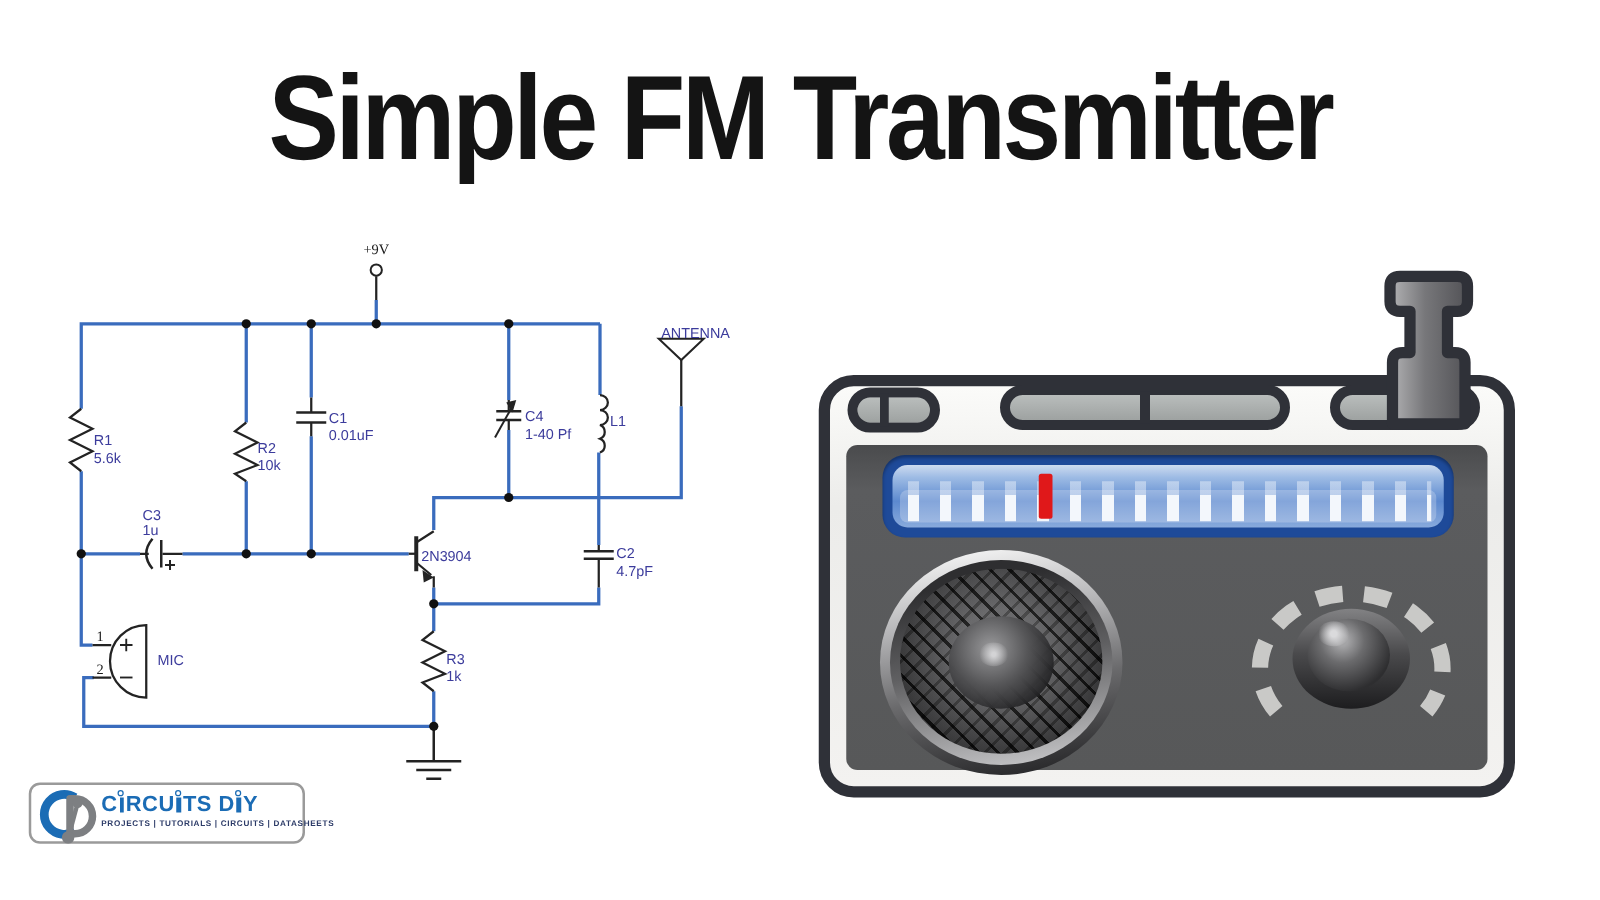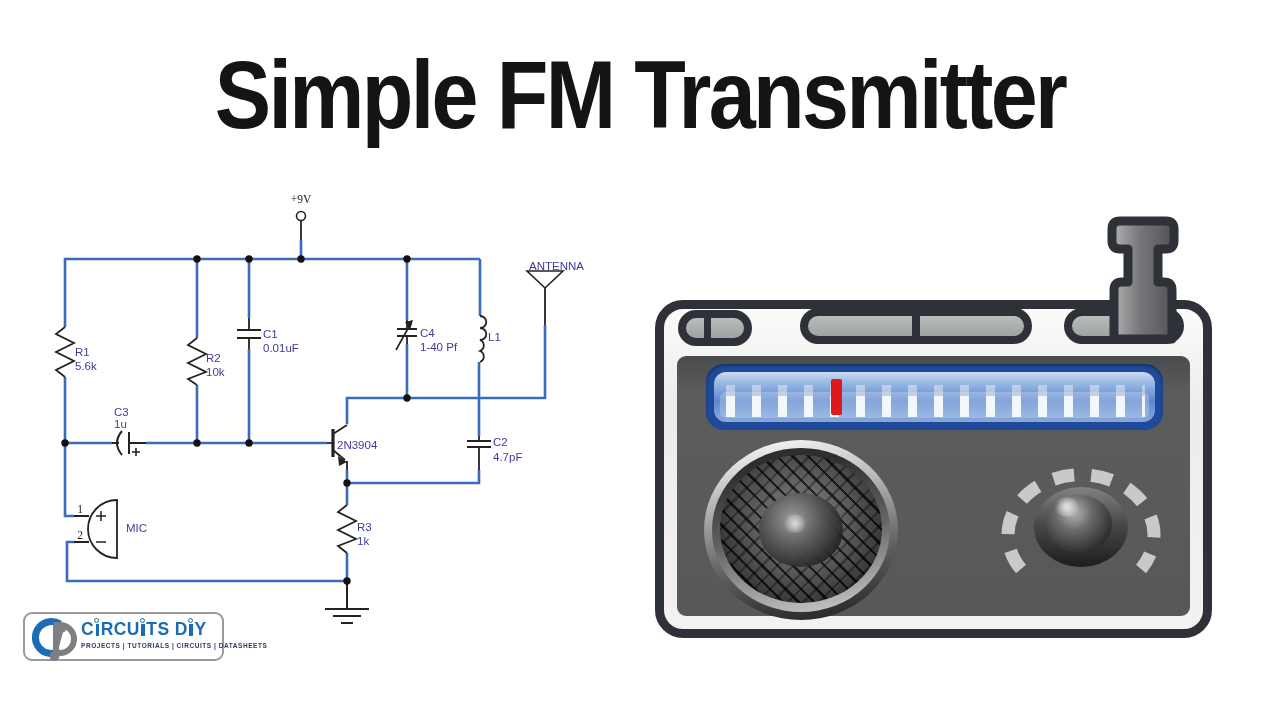--- a/index.html
+++ b/index.html
@@ -57,21 +57,21 @@
   .r-sp-spot{left:50%;top:50%;width:24px;height:19px;margin:-16px 0 0 -18px;border-radius:50%;
     background:radial-gradient(circle,#d3d3d5 10%,rgba(150,150,152,0) 75%);}
   .r-knob{left:370px;top:178px;width:94px;height:80px;border-radius:50%;
     background:linear-gradient(180deg,#828284,#4a4a4c 45%,#1d1d1f);}
   .r-knob-inner{left:12px;top:8px;width:66px;height:58px;border-radius:50%;
     background:radial-gradient(circle at 42% 30%,#a4a4a6 8%,#6b6b6d 32%,#2e2e30 74%);}
   .r-knob-spot{left:20px;top:10px;width:26px;height:20px;border-radius:50%;
     background:radial-gradient(circle,#dadadc 15%,rgba(150,150,152,0) 75%);}
   .dash-arc{left:332px;top:148px;}
   
-  .logo{position:absolute;left:23px;top:612px;width:201px;height:49px;background:#fff;
+  .logo{position:absolute;left:23px;top:626px;width:221px;height:49px;background:#fff;
     border:2px solid #9a9a9a;border-radius:9px;box-sizing:border-box;}
   .logo-mono{position:absolute;left:3px;top:1px;}
   .logo-text{position:absolute;left:56px;top:5px;width:150px;}
   .logo-brand{font-weight:bold;font-size:17.5px;color:#1b6cb5;letter-spacing:.4px;line-height:20px;white-space:nowrap;}
   .pin{display:inline-block;width:3.4px;height:11.5px;background:#1b6cb5;margin:0 1.6px;position:relative;top:.5px;}
   .pin::before{content:"";position:absolute;top:-6.4px;left:-1.6px;width:3.4px;height:3.4px;
     border:1.6px solid #1b6cb5;border-radius:50%;background:#fff;}
   .logo-tag{font-size:6.5px;font-weight:bold;color:#2b3a67;letter-spacing:.55px;margin-top:2.5px;white-space:nowrap;}
 </style>
 </head>

